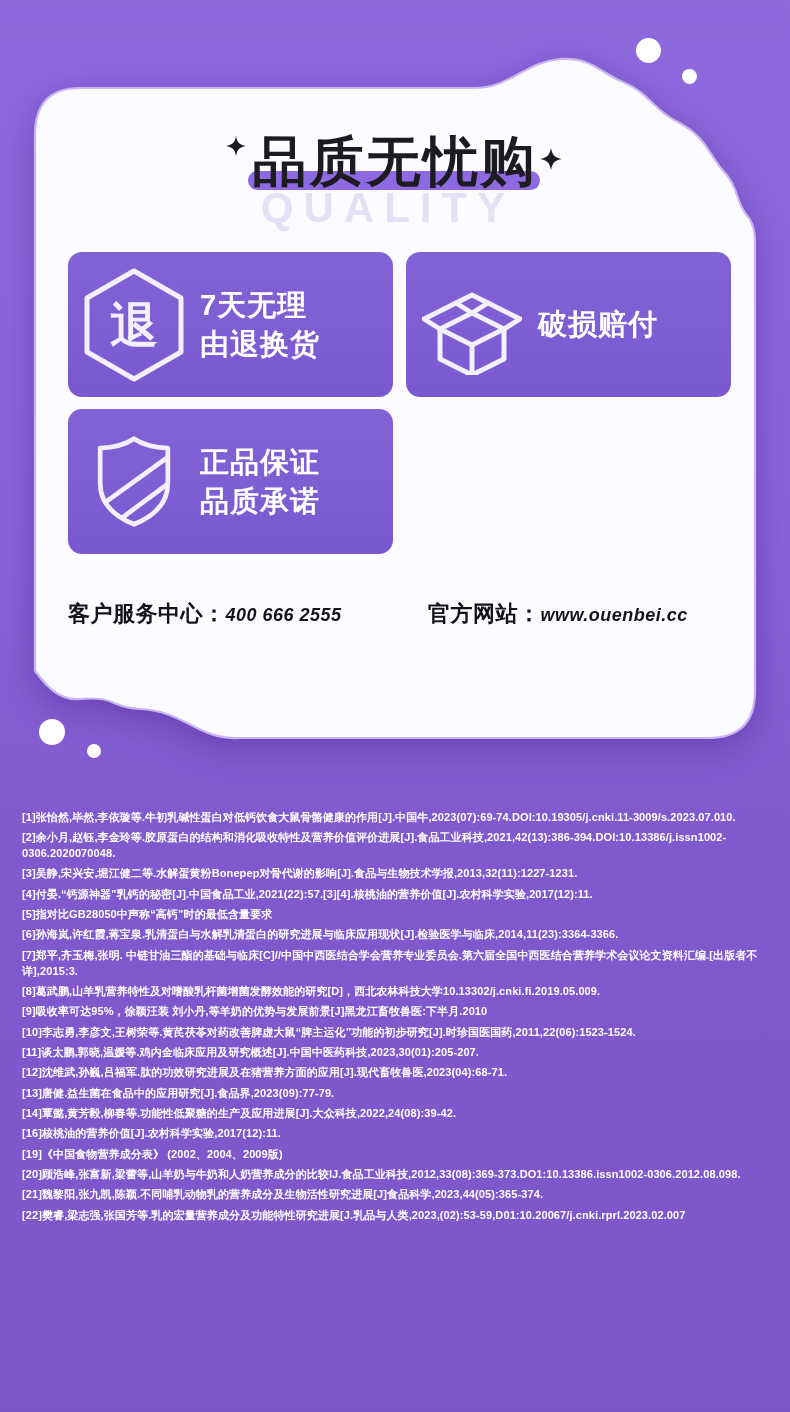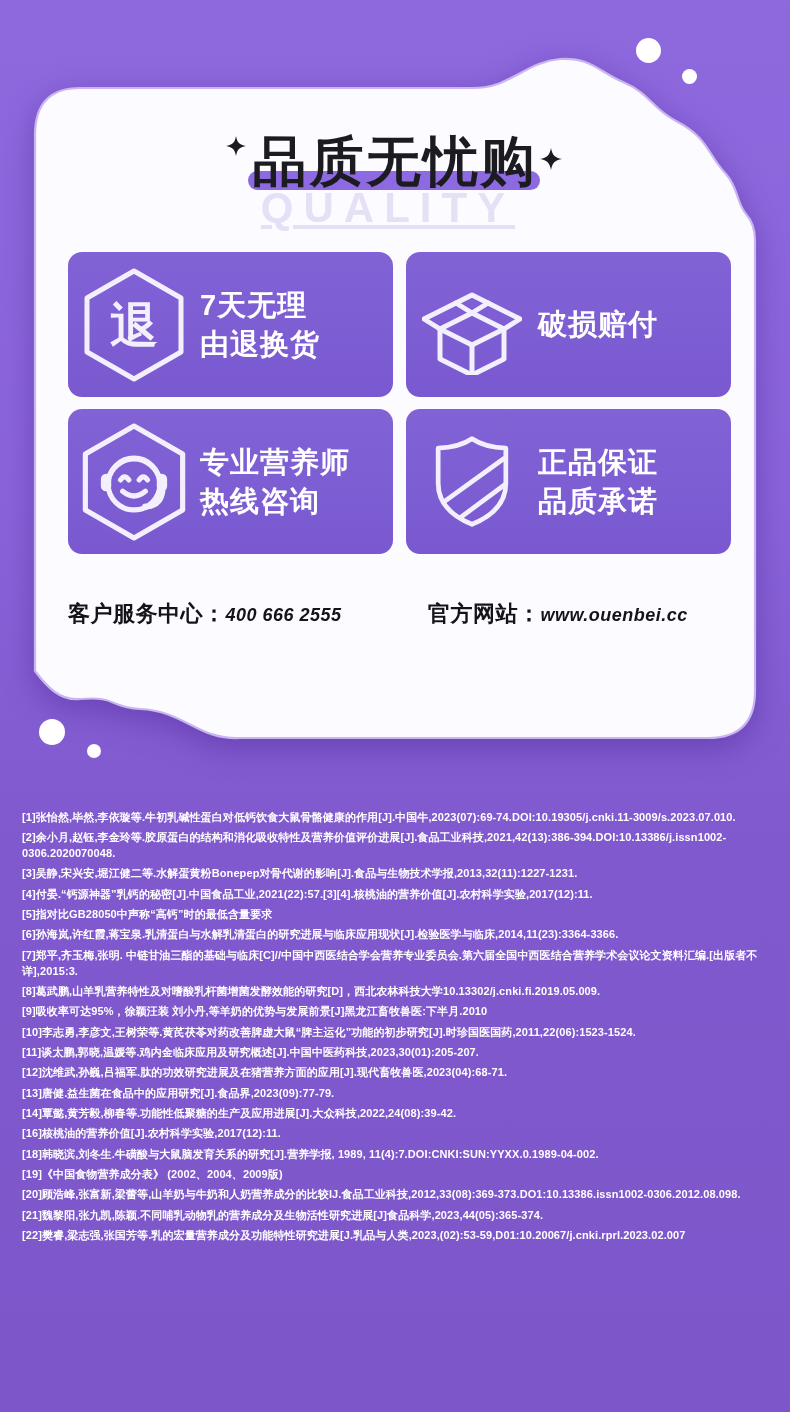--- a/index.html
+++ b/index.html
@@ -15,21 +15,21 @@
   .dot{position:absolute;border-radius:50%;background:#ffffff;z-index:2;}
   
   .title-block{position:absolute;left:0;top:0;width:790px;z-index:3;}
   .page-title{
     position:absolute;left:0;top:126px;width:790px;text-align:center;z-index:3;
     font-size:54px;font-weight:700;color:#1b1b20;letter-spacing:3px;margin:0;
   }
   .title-pill{position:absolute;left:248px;top:171px;width:292px;height:19px;border-radius:10px;background:#8d6ae2;z-index:2;}
   .title-watermark{
     position:absolute;left:0;top:184px;width:776px;text-align:center;z-index:1;
-    font-size:42px;font-weight:900;color:#e6e0f6;letter-spacing:10px;text-decoration:underline;
+    font-size:42px;font-weight:900;color:#e6e0f6;letter-spacing:10px;
   }
   .sparkle{position:absolute;z-index:4;}
   .sparkle svg{display:block;}
   .sparkle-left{left:226px;top:136px;}
   .sparkle-right{left:540px;top:148px;}
   
   .badges{
     position:absolute;left:68px;top:252px;z-index:3;
     display:grid;grid-template-columns:325px 325px;grid-auto-rows:145px;gap:12px 13px;
   }
@@ -119,40 +119,20 @@
           <path class="icon-stroke" d="M82,54 L98,44 L66,28 L50,38"></path>
           <path class="icon-stroke" d="M34,28 L50,20 L66,28"></path>
         </svg>
       </div>
       <div class="badge-text">
         <span class="badge-line">破损赔付</span>
 
       </div>
     </div>
 
-    <div class="badge">
-      <div class="badge-icon">
-        <svg width="104" height="118" viewBox="0 0 100 114">
-          <polygon class="icon-stroke" points="50,3 97,30 97,84 50,111 3,84 3,30"></polygon>
-          <circle class="icon-stroke" cx="50" cy="59" r="25" stroke-width="4.5"></circle>
-          <path class="icon-stroke" d="M25,55 A26,28 0 0 1 75,55" stroke-width="4.5"></path>
-          <rect x="18" y="49" width="10" height="17" rx="5" fill="#f3effc" stroke="none"></rect>
-          <rect x="72" y="49" width="10" height="17" rx="5" fill="#f3effc" stroke="none"></rect>
-          <path class="icon-stroke" d="M37,55 Q41,49 45,55" stroke-width="4"></path>
-          <path class="icon-stroke" d="M55,55 Q59,49 63,55" stroke-width="4"></path>
-          <path class="icon-stroke" d="M39,66 Q50,75 61,66" stroke-width="4"></path>
-          <path class="icon-stroke" d="M78,64 Q77,79 63,81" stroke-width="4"></path>
-          <circle cx="61" cy="81" r="3.2" fill="#f3effc"></circle>
-        </svg>
-      </div>
-      <div class="badge-text">
-        <span class="badge-line">专业营养师</span>
-        <span class="badge-line">热线咨询</span>
-      </div>
-    </div>
 
     <div class="badge">
       <div class="badge-icon">
         <svg width="94" height="99" viewBox="0 0 100 105">
           <defs>
             <clipPath id="shieldClip">
               <path d="M50,7 C59,13 73,16.5 86,17 L86,54 C86,77 70,90 50,98 C30,90 14,77 14,54 L14,17 C27,16.5 41,13 50,7 Z"></path>
             </clipPath>
           </defs>
           <path class="icon-stroke" d="M50,7 C59,13 73,16.5 86,17 L86,54 C86,77 70,90 50,98 C30,90 14,77 14,54 L14,17 C27,16.5 41,13 50,7 Z"></path>
@@ -186,20 +166,19 @@
       <div class="ref-line">[6]孙海岚,许红霞,蒋宝泉.乳清蛋白与水解乳清蛋白的研究进展与临床应用现状[J].检验医学与临床,2014,11(23):3364-3366.</div>
       <div class="ref-line">[7]郑平,齐玉梅,张明. 中链甘油三酯的基础与临床[C]//中国中西医结合学会营养专业委员会.第六届全国中西医结合营养学术会议论文资料汇编.[出版者不详],2015:3.</div>
       <div class="ref-line">[8]葛武鹏,山羊乳营养特性及对嗜酸乳杆菌增菌发酵效能的研究[D]，西北农林科技大学10.13302/j.cnki.fi.2019.05.009.</div>
       <div class="ref-line">[9]吸收率可达95%，徐颖汪装 刘小丹,等羊奶的优势与发展前景[J]黑龙江畜牧兽医:下半月.2010</div>
       <div class="ref-line">[10]李志勇,李彦文,王树荣等.黄芪茯苓对药改善脾虚大鼠“脾主运化”功能的初步研究[J].时珍国医国药,2011,22(06):1523-1524.</div>
       <div class="ref-line">[11]谈太鹏,郭晓,温媛等.鸡内金临床应用及研究概述[J].中国中医药科技,2023,30(01):205-207.</div>
       <div class="ref-line">[12]沈维武,孙巍,吕福军.肽的功效研究进展及在猪营养方面的应用[J].现代畜牧兽医,2023(04):68-71.</div>
       <div class="ref-line">[13]唐健.益生菌在食品中的应用研究[J].食品界,2023(09):77-79.</div>
       <div class="ref-line">[14]覃懿,黄芳毅,柳春等.功能性低聚糖的生产及应用进展[J].大众科技,2022,24(08):39-42.</div>
       <div class="ref-line">[16]核桃油的营养价值[J].农村科学实验,2017(12):11.</div>
-      <div class="ref-line">[18]韩晓滨,刘冬生.牛磺酸与大鼠脑发育关系的研究[J].营养学报, 1989, 11(4):7.DOI:CNKI:SUN:YYXX.0.1989-04-002.</div>
       <div class="ref-line">[19]《中国食物营养成分表》 (2002、2004、2009版)</div>
       <div class="ref-line">[20]顾浩峰,张富新,梁蕾等,山羊奶与牛奶和人奶营养成分的比较IJ.食品工业科技,2012,33(08):369-373.DO1:10.13386.issn1002-0306.2012.08.098.</div>
       <div class="ref-line">[21]魏黎阳,张九凯,陈颖.不同哺乳动物乳的营养成分及生物活性研究进展[J]食品科学,2023,44(05):365-374.</div>
       <div class="ref-line">[22]樊睿,梁志强,张国芳等.乳的宏量营养成分及功能特性研究进展[J.乳品与人类,2023,(02):53-59,D01:10.20067/j.cnki.rprl.2023.02.007</div>
     </div>
 
 </div>
 
 </body></html>

